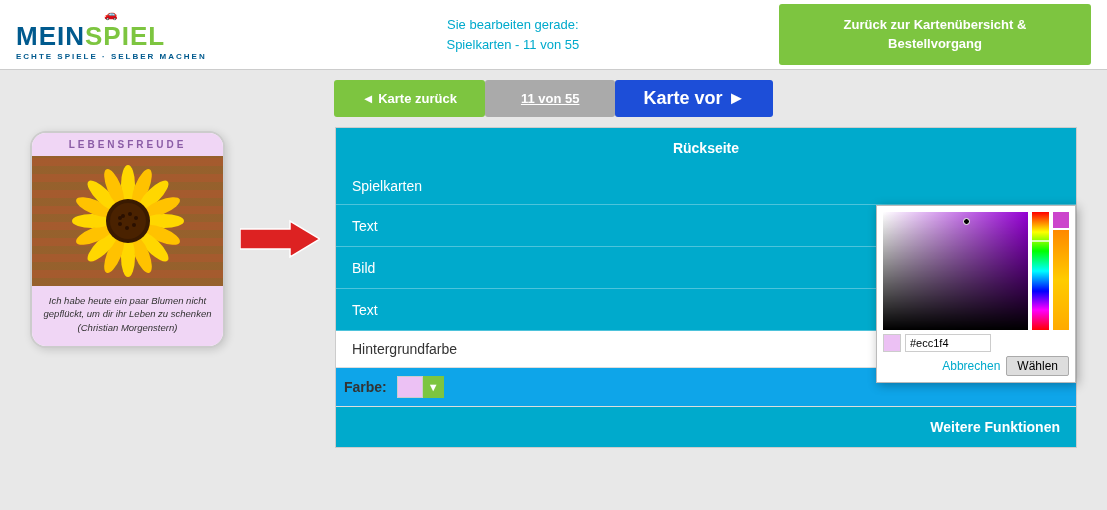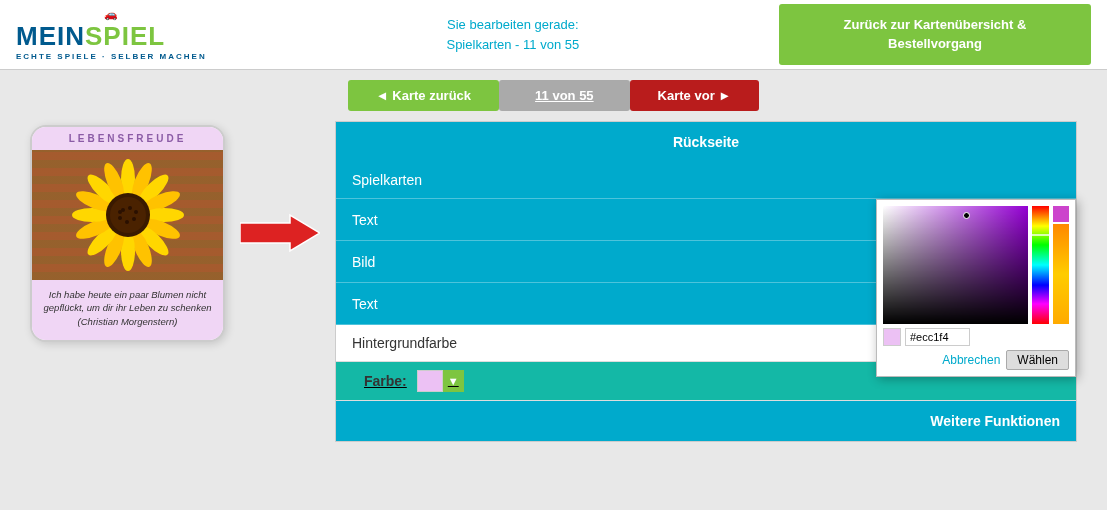--- a/index.html
+++ b/index.html
@@ -23,21 +23,21 @@
   </div>
   <button style="background:#7dc540; color:white; border:none; padding:12px 18px; font-size:13px; font-weight:bold; cursor:pointer; border-radius:3px; text-align:center; line-height:1.4; width:312px;">
     <span style="white-space:pre-line;">Zurück zur Kartenübersicht &amp;
 Bestellvorgang</span>
   </button>
 </div>
 
 <div style="display:flex; justify-content:center; padding:10px 0; background:#e8e8e8;">
   <button style="background:#7dc540; color:white; border:none; padding:8px 28px; font-size:13px; font-weight:bold; cursor:pointer; border-radius:3px;">◄  Karte zurück</button>
   <button style="background:#aaa; color:white; border:none; padding:8px 36px; font-size:13px; font-weight:bold; cursor:default; border-radius:3px;text-decoration:underline;">11 von 55</button>
-  <button style="background:#b91c1c; color:white; border:none; padding:8px 28px; font-size:13px; font-weight:bold; cursor:pointer; border-radius:3px;">Karte vor  ►</button>
+  <button style="background:#1d4ed8; color:white; border:none; padding:8px 28px; font-size:18px; font-weight:bold; cursor:pointer; border-radius:3px;">Karte vor  ►</button>
 </div>
 
 <div style="display:flex; padding:0 30px; gap:10px; align-items:flex-start; background:#e8e8e8;">
 
   <div style="width:195px; min-width:195px; background:white; border-radius:16px; border:2px solid #ccc; overflow:hidden; box-shadow:2px 2px 8px rgba(0,0,0,0.15); margin-top:4px;">
     <div style="text-align:center; color:#8b5ca6; font-size:10px; letter-spacing:3px; font-weight:bold; padding:6px; background:#f0d6f5;">LEBENSFREUDE</div>
 
     <div style="width:100%; height:130px; background:#b07030; position:relative; overflow:hidden; display:flex; align-items:center; justify-content:center;">
 
       <div style="position:absolute; inset:0; background: repeating-linear-gradient(0deg, #8B5A2B 0px, #8B5A2B 8px, #A0522D 8px, #A0522D 16px); opacity:0.7;"></div>
@@ -111,21 +111,21 @@
 
           </div>
 
           <div style="display:flex; flex-direction:column; gap:2px;">
             <div style="width:16px; height:16px; background:#cc44cc;"></div>
             <div style="width:16px; height:100px; background:linear-gradient(to bottom, #ff8800 0%, #ffcc00 50%, #ffaa00 100%);"></div>
           </div>
         </div>
         <div style="display:flex; align-items:center; gap:4px; margin-top:4px;">
           <div style="width:18px; height:18px; background:#ecc1f4; border:1px solid #ccc;"></div>
-          <input type="text" value="#ecc1f4" style="border: 1px solid rgb(204, 204, 204); padding: 2px 4px; font-size: 11px; width: 65px;">
+          <input type="text" value="#ecc1f4" style="border: 1px solid rgb(204, 204, 204); padding: 2px 4px; font-size: 11px; width: 86px;">
         </div>
         <div style="display:flex; justify-content:flex-end; align-items:center; gap:6px; margin-top:4px;">
           <button style="background:none; border:none; color:#00aacc; font-size:12px; cursor:pointer;">Abbrechen</button>
           <button style="background:#ddd; border:1px solid #aaa; padding:2px 10px; font-size:12px; cursor:pointer; border-radius:2px;">Wählen</button>
         </div>
       </div>
     </div>
 
     <div style="display:flex; align-items:center; justify-content:space-between; padding:10px 16px; border-bottom:1px solid rgba(255,255,255,0.3); background:#00aacc; color:white; font-size:14px; cursor:pointer;">
       <span>Bild</span>
@@ -134,21 +134,21 @@
 
     <div style="display:flex; align-items:center; justify-content:space-between; padding:10px 16px; border-bottom:1px solid rgba(255,255,255,0.3); background:#00aacc; color:white; font-size:14px; cursor:pointer;">
       <span>Text</span>
       <span style="color:#cc0000; font-size:16px; font-weight:bold; background:white; padding:1px 5px; border-radius:2px;">✕</span>
     </div>
 
     <div style="display:flex; align-items:center; padding:10px 16px; border-bottom:1px solid #ddd; background:white; font-size:14px; color:#333; cursor:pointer;">
       <span>Hintergrundfarbe</span>
     </div>
 
-    <div style="display:flex; align-items:center; padding:8px 28px; border-bottom:1px solid #ddd; background:#14b8a6; gap:10px;text-decoration:underline;">
+    <div style="display:flex; align-items:center; padding:8px 8px; border-bottom:1px solid #ddd; background:#0ea5e9; gap:10px;">
       <span style="font-size:14px; color:#333; font-weight:bold;">Farbe:</span>
       <div style="display:flex; align-items:center;">
         <div style="width:26px; height:22px; background:#ecc1f4; border:1px solid #ccc;"></div>
         <button style="background:#7dc540; color:white; border:none; padding:2px 5px; cursor:pointer; font-size:11px; height:22px; line-height:1;">▼</button>
       </div>
     </div>
 
     <button style="background:#00aacc; color:white; border:none; width:100%; padding:12px 16px; text-align:right; font-size:14px; font-weight:bold; cursor:pointer; display:block;">Weitere Funktionen</button>
   </div>
 

